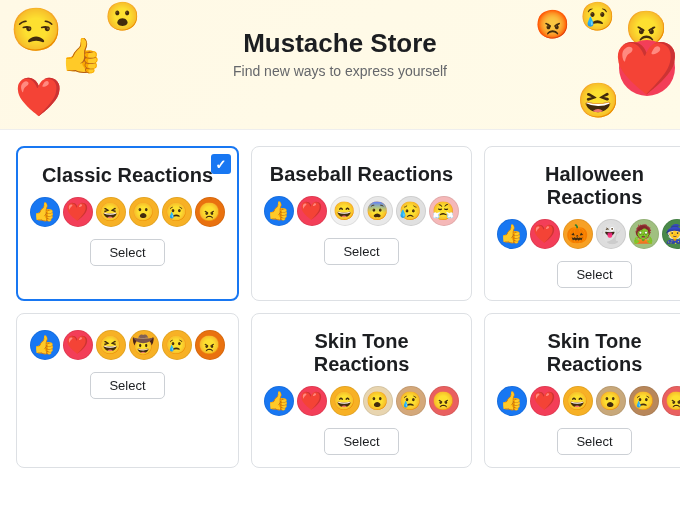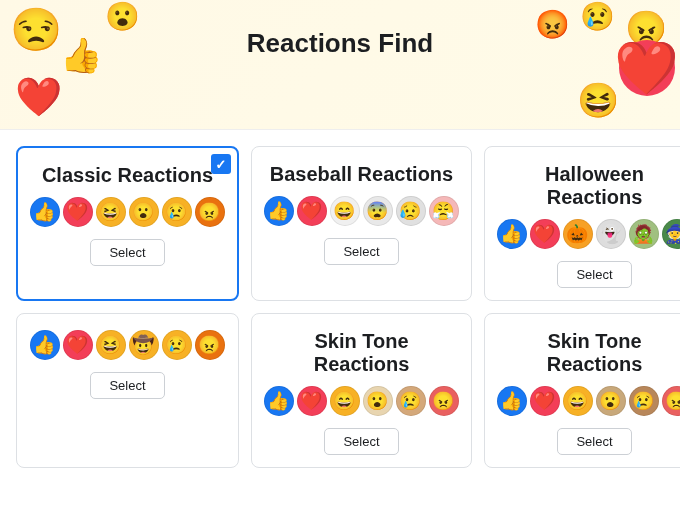--- a/index.html
+++ b/index.html
@@ -135,21 +135,22 @@
   <span class="emoji-deco emoji-tl2" style="font-size:34px;">👍</span>
   <span class="emoji-deco emoji-tl3" style="font-size:38px;">❤️</span>
   <span class="emoji-deco emoji-tl4" style="font-size:28px; top:0px; left:105px;">😮</span>
 
   <span class="emoji-deco emoji-tr" style="font-size:34px; top:8px; right:12px;">😠</span>
   <span class="emoji-deco emoji-tr2" style="font-size:28px; top:0px; right:65px;">😢</span>
   <span class="emoji-deco emoji-tr3" style="font-size:52px; top:40px; right:5px; background:#f33e58; border-radius:50%; color:#fff; width:56px; height:56px; display:flex; align-items:center; justify-content:center;">❤️</span>
   <span class="emoji-deco emoji-tr4" style="font-size:34px; top:80px; right:60px;">😆</span>
   <span class="emoji-deco emoji-tr5" style="font-size:28px; top:8px; right:110px;">😡</span>
 
-  <h1 class="header-title">Reactions Find</h1>
+  <h1 class="header-title">Mustache Store</h1>
+  <p class="header-subtitle">Find new ways to express yourself</p>
 </div>
 
 <div class="store-grid">
 <div class="reaction-card selected"><div class="selected-check">✓</div><div class="card-title">Classic Reactions</div><div class="emoji-row">
         <div class="reaction-emoji" style="background:#1877f2;">👍</div>
         <div class="reaction-emoji" style="background:#f33e58;">❤️</div>
         <div class="reaction-emoji" style="background:#f7b125;">😆</div>
         <div class="reaction-emoji" style="background:#f7b125;">😮</div>
         <div class="reaction-emoji" style="background:#f7b125;">😢</div>
         <div class="reaction-emoji" style="background:#e9710f;">😠</div>

